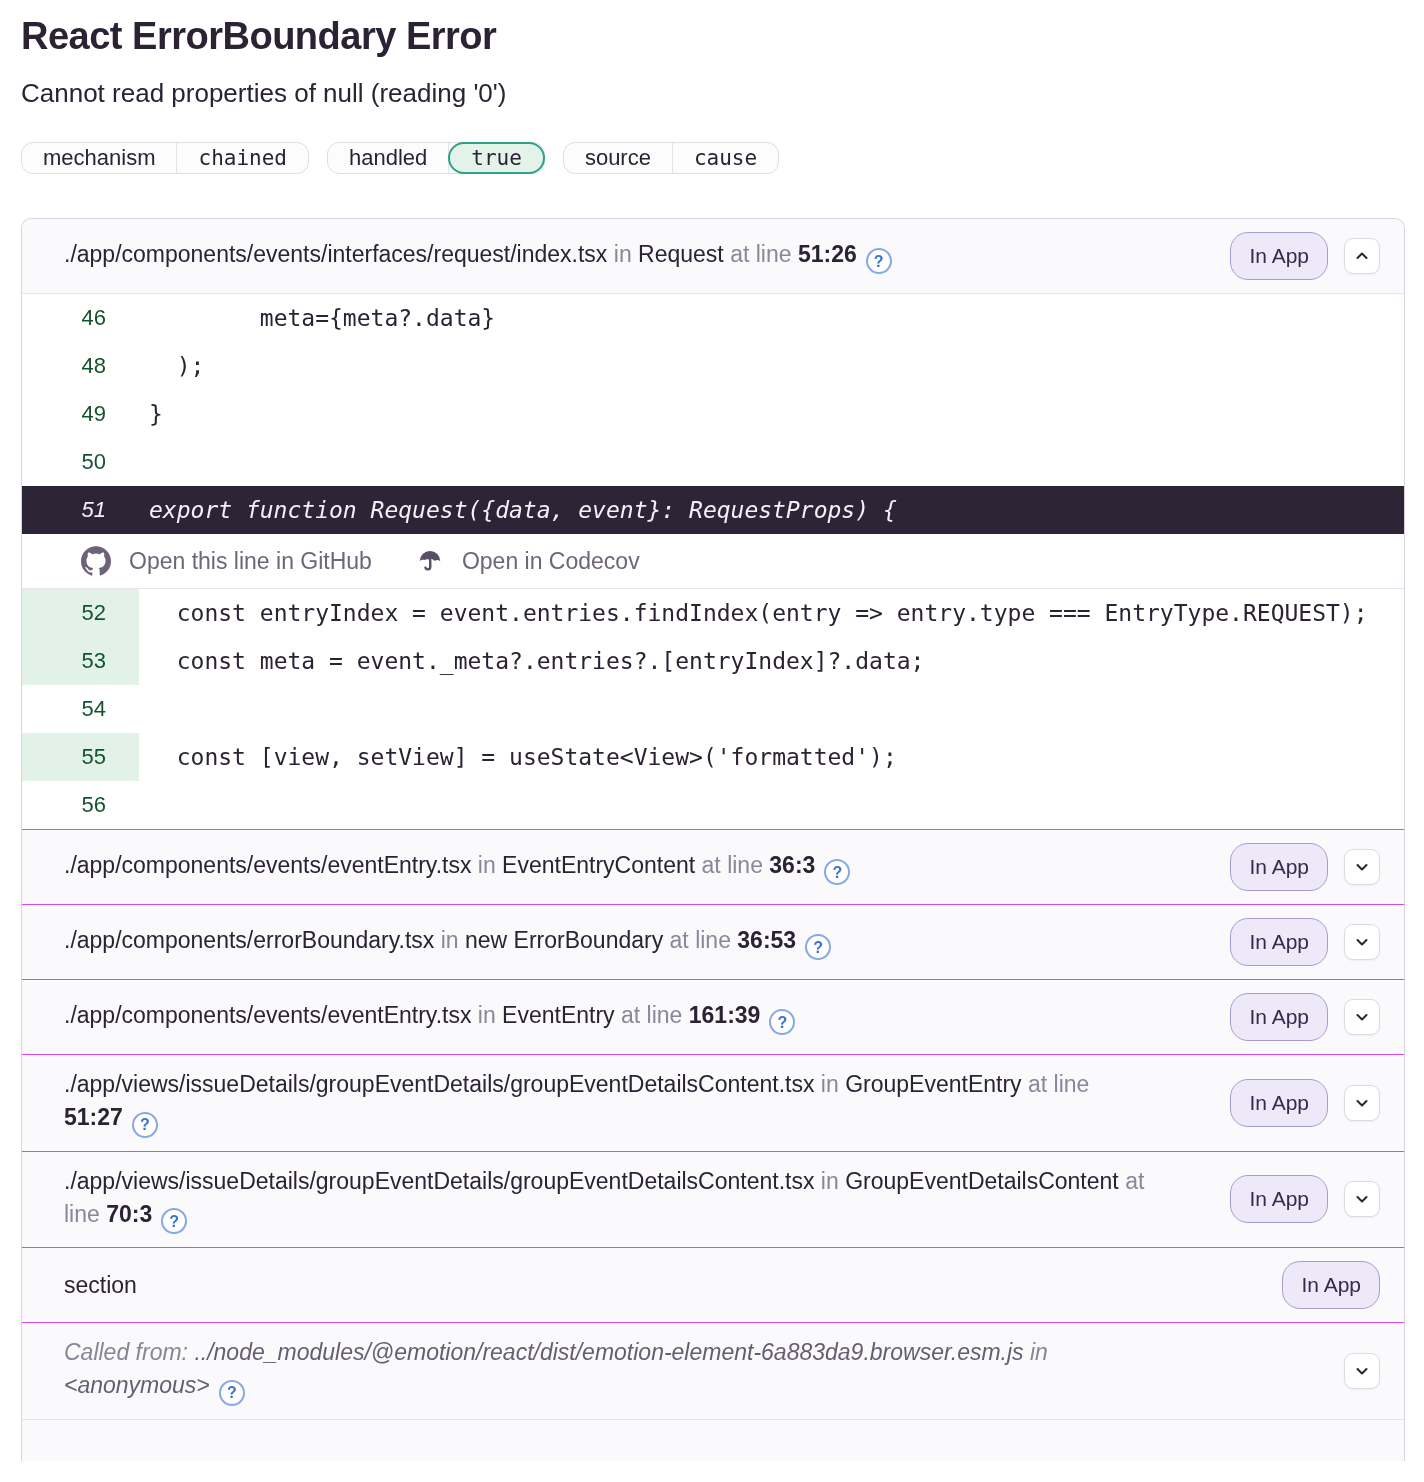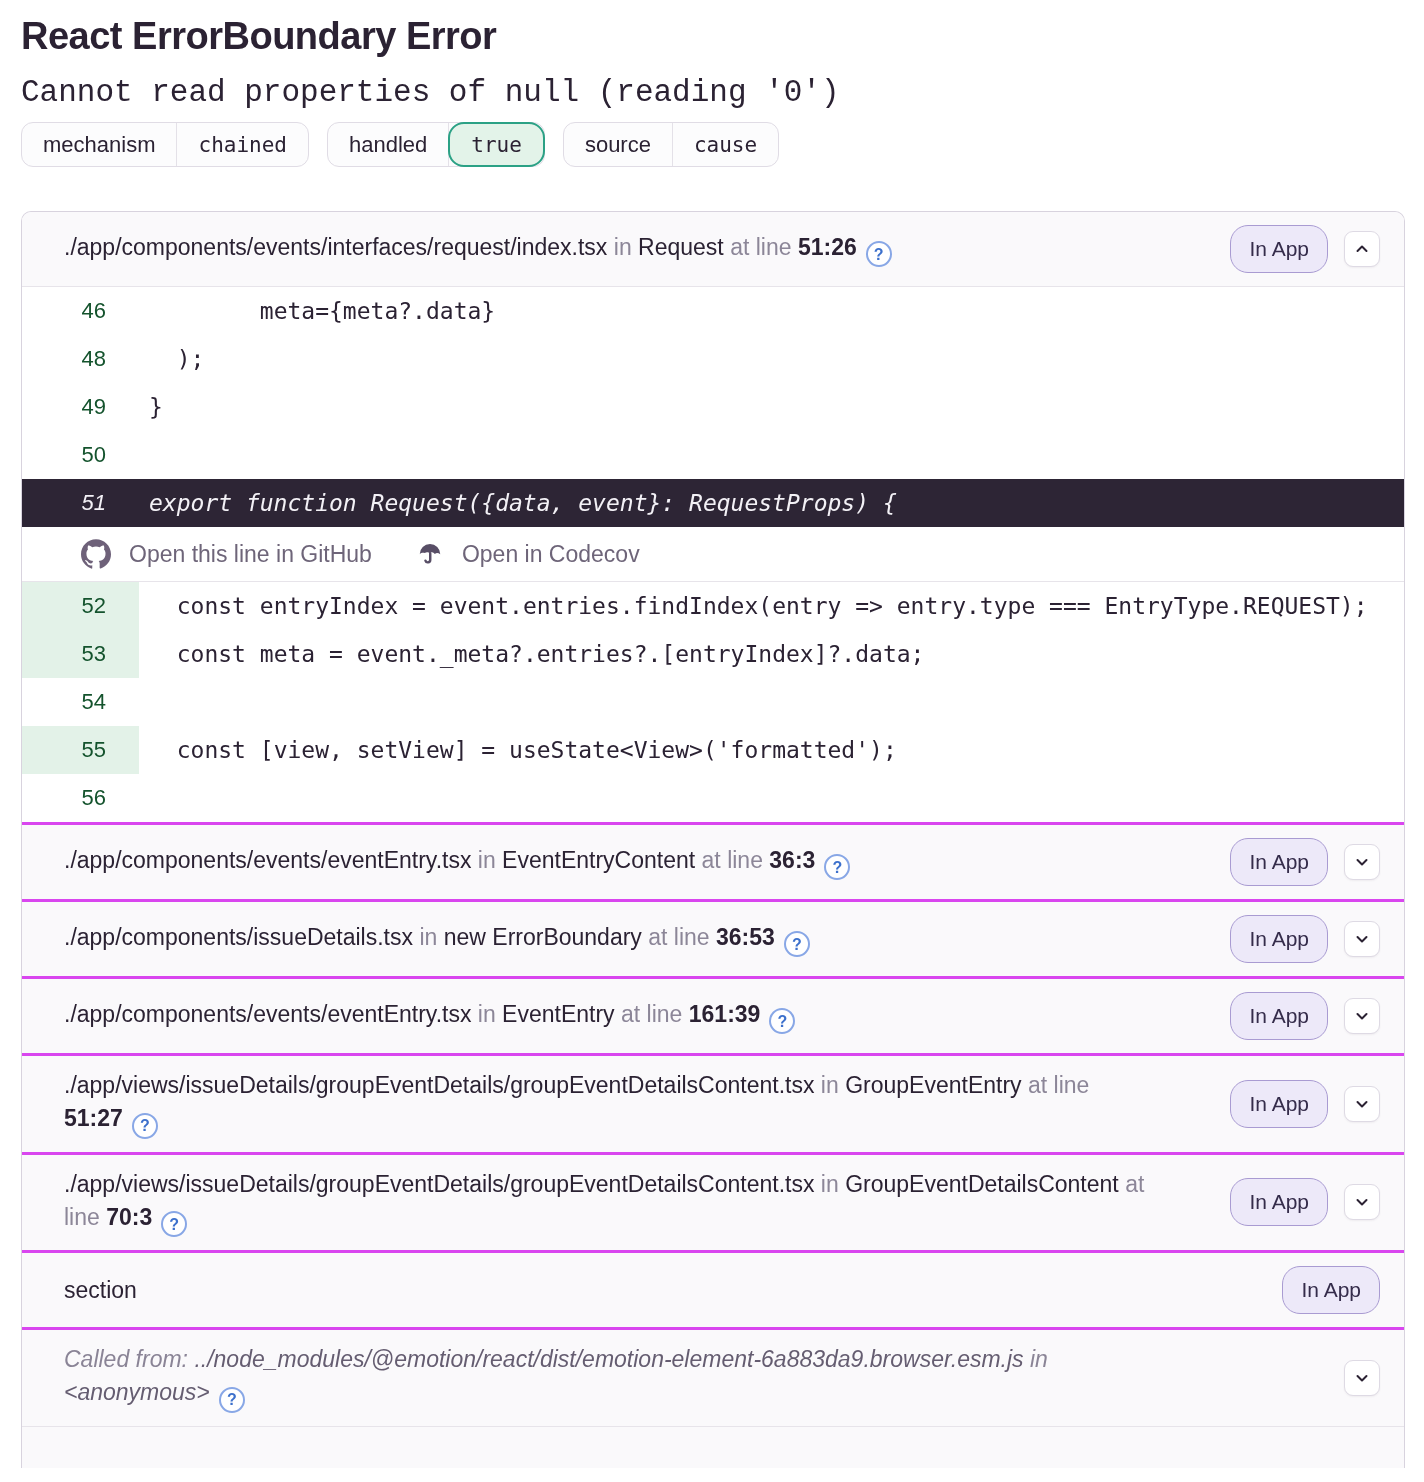--- a/index.html
+++ b/index.html
@@ -9,28 +9,28 @@
     color: #2b2233;
   }
   .page { padding: 14px 19px 0 21px; }
 
   
   .title {
     font-size: 38px; font-weight: 700; line-height: 44px;
     letter-spacing: -0.5px; margin-bottom: 20px;
   }
   .subtitle {
-    font-family: Liberation Mono, monospace;
-    font-size: 31px; line-height: 30px; margin-bottom: 14px;
+    font-family: Liberation Sans, sans-serif;
+    font-size: 26px; line-height: 30px; margin-bottom: 34px;
   }
 
   
   .tags { display: flex; gap: 18px; margin-bottom: 44px; }
   .tag {
-    display: flex; align-items: stretch; height: 45px;
+    display: flex; align-items: stretch; height: 32px;
     border: 1px solid #e0dce5; border-radius: 12px;
     background: #fcfcfd; font-size: 22px; overflow: visible;
   }
   .tag-key { display: flex; align-items: center; padding: 0 21px; border-right: 1px solid #e4e1e8; }
   .tag-value {
     display: flex; align-items: center; padding: 0 21px;
     font-family: "DejaVu Sans Mono", monospace; font-size: 21px;
     border-radius: 0 11px 11px 0;
   }
   .tag-value.hl {
@@ -43,21 +43,21 @@
     border: 1px solid #d8d3de; border-bottom: none;
     border-radius: 10px 10px 0 0;
     background: #faf9fb; overflow: hidden; margin-top: 32px;
   }
 
   .frame-row {
     display: flex; align-items: center;
     min-height: 65px; padding: 13px 24px 13px 42px;
     background: #faf9fb; font-size: 23px;
   }
-  .frame-row + .frame-row, .frame-row.bt { border-top: 3px solid #d946ef; }
+  .frame-row + .frame-row, .frame-row.bt { border-top: 1px solid #d946ef; }
   .frame-row.header { border-top: none; border-bottom: 1px solid #e7e4ea; min-height: 61px; }
   .row-title { flex: 1 1 auto; max-width: 1105px; line-height: 33px; padding-right: 20px; }
   .muted { color: #8c8698; }
   .lineno { font-weight: 600; color: #2b2233; }
   .row-right { display: flex; align-items: center; margin-left: auto; flex-shrink: 0; }
 
   .q-icon {
     display: inline-flex; align-items: center; justify-content: center;
     width: 26px; height: 26px; border-radius: 50%;
     border: 2px solid #88a7e6; color: #3c70cc;
@@ -232,21 +232,21 @@
         <span class="toggle-btn">
           <svg width="16" height="16" viewBox="0 0 16 16">
             <path d="M3.5 6 8 10.5 12.5 6" fill="none" stroke="#2b2233" stroke-width="2" stroke-linecap="round" stroke-linejoin="round"></path>
           </svg>
         </span>
       </div>
     </div>
 
     <div class="frame-row">
       <div class="row-title">
-        <span>./app/components/issueDetails.tsx</span>
+        <span>./app/components/errorBoundary.tsx</span>
         <span class="muted">in</span>
         <span>new ErrorBoundary</span>
         <span class="muted">at line</span>
         <span class="lineno">36:53</span><span class="q-icon">?</span>
       </div>
       <div class="row-right">
         <span class="inapp">In App</span>
         <span class="toggle-btn">
           <svg width="16" height="16" viewBox="0 0 16 16">
             <path d="M3.5 6 8 10.5 12.5 6" fill="none" stroke="#2b2233" stroke-width="2" stroke-linecap="round" stroke-linejoin="round"></path>

